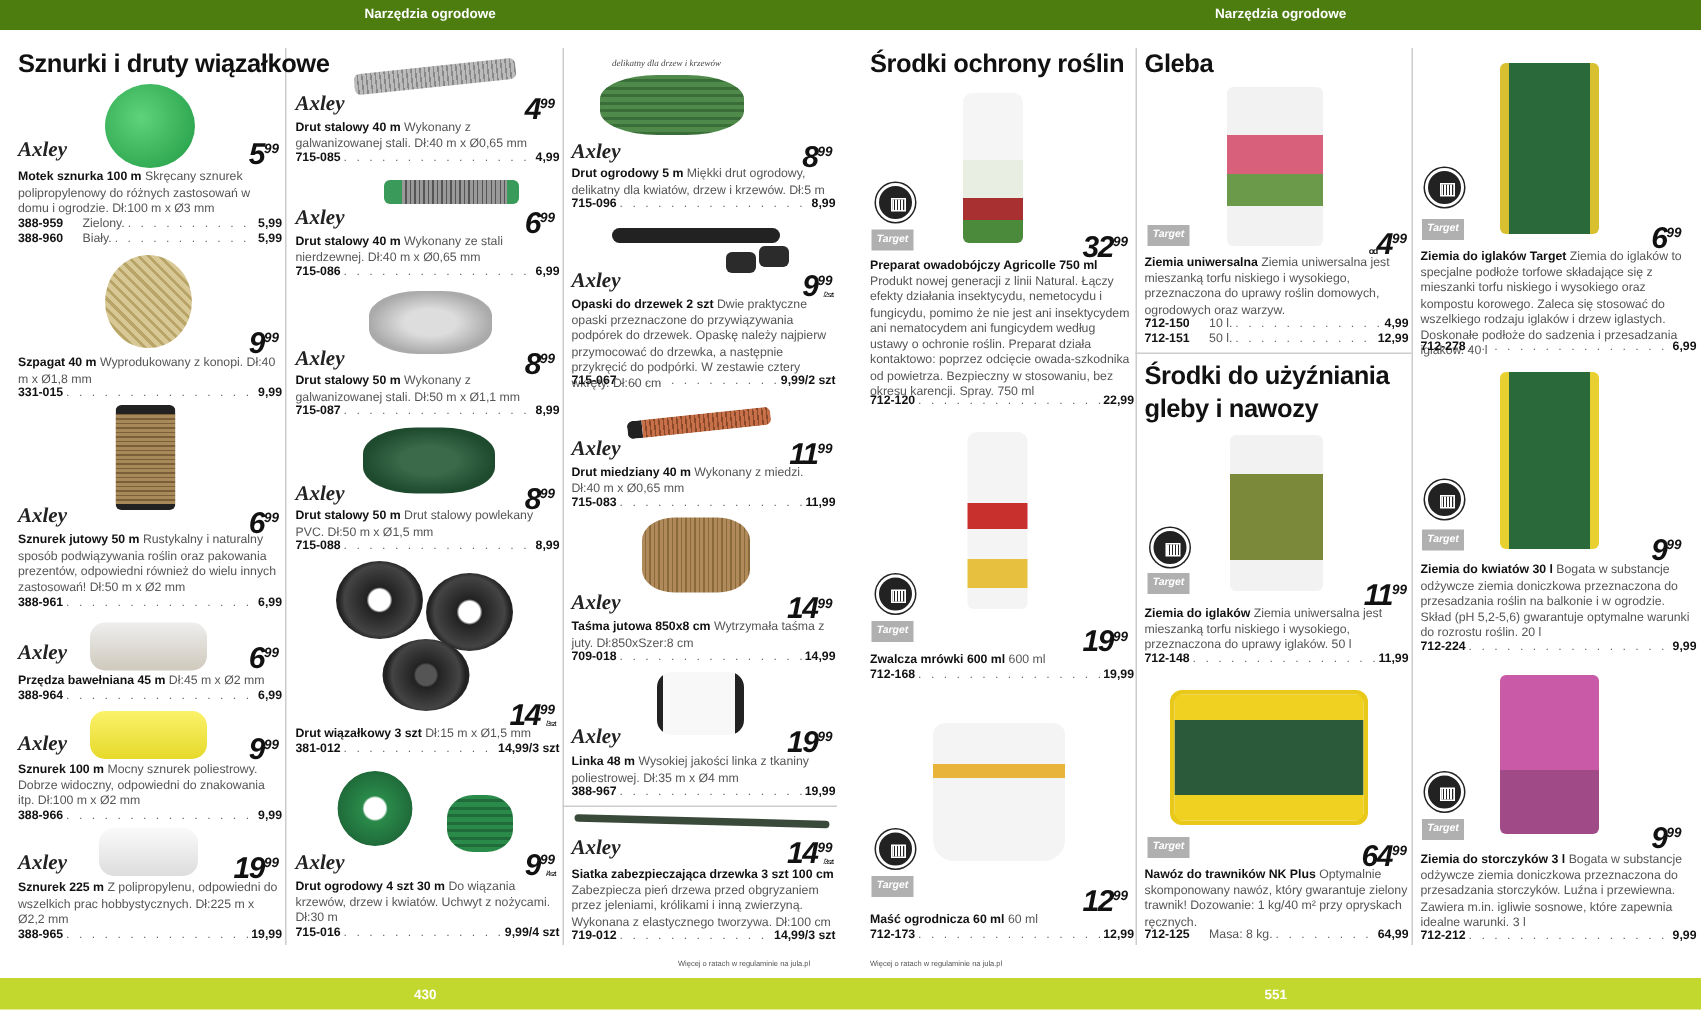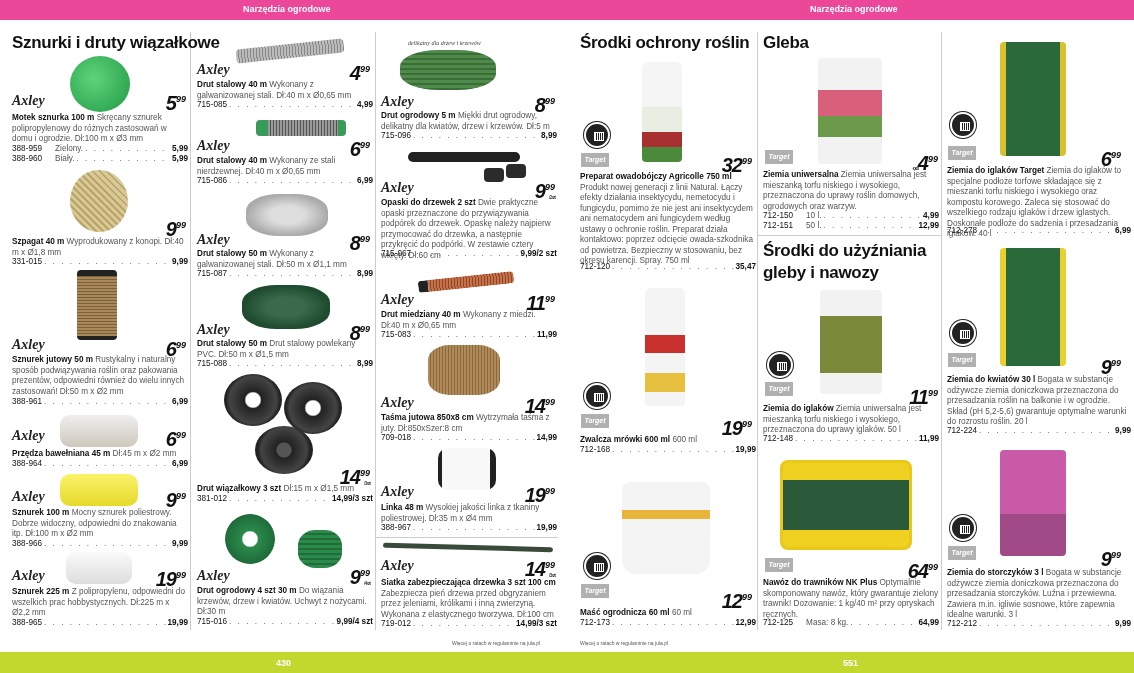--- a/index.html
+++ b/index.html
@@ -1,32 +1,32 @@
 <!DOCTYPE html>
 <html><head>
 <meta charset="utf-8">
 <style>
 *{box-sizing:border-box;margin:0;padding:0}
 body{width:1134px;height:673px;background:#fff;font-family:"Liberation Sans",sans-serif;color:#1a1a1a;position:relative;overflow:hidden}
-.topbar{position:absolute;left:0;top:0;width:1134px;height:20px;background:#ec4899}
+.topbar{position:absolute;left:0;top:0;width:1134px;height:20px;background:#4d7c0f}
 .topbar .lbl{position:absolute;top:4px;font-size:9px;font-weight:bold;color:#fff}
 .botbar{position:absolute;left:0;top:652px;width:1134px;height:21px;background:#c3d82f}
 .botbar .pg{position:absolute;top:6px;font-size:9px;color:#fff;font-weight:bold}
 .vline{position:absolute;top:32px;width:1px;background:#ccc}
 .hline{position:absolute;height:1px;background:#ccc}
 h2{position:absolute;font-size:17px;font-weight:bold;color:#111;line-height:22px;letter-spacing:-0.3px}
 .img{position:absolute;border-radius:4px}
 .brand{position:absolute;font-family:"Liberation Serif",serif;font-style:italic;font-weight:bold;font-size:14px;color:#222}
 .price{position:absolute;font-weight:bold;font-size:20px;font-style:italic;color:#111;letter-spacing:-1px;text-align:right}
 .price sup{font-size:9px;vertical-align:top;position:relative;top:2px;letter-spacing:0}
 .price .u{display:block;position:absolute;right:0;top:14px;font-size:5px;font-weight:normal;font-style:normal}
 .desc{position:absolute;font-size:8.2px;line-height:10.5px;color:#555}
 .desc b{color:#111}
 .sku{position:absolute;font-size:8.2px;line-height:10.5px;display:flex;white-space:nowrap;overflow:hidden}
-.sku .c{font-weight:normal;color:#111}
+.sku .c{font-weight:bold;color:#111}
 .sku .n{color:#555;margin-left:13px}
 .sku .d{flex:1;overflow:hidden;color:#666;margin:0 2px;letter-spacing:2px}
 .sku .d::after{content:". . . . . . . . . . . . . . . . . . . . . . . . . . . . . . . . . . . . . . . . . . . . . . ."}
 .sku .v{font-weight:bold;color:#111}
 .badge{position:absolute;width:26px;height:26px;border-radius:50%;background:#222;border:2px solid #fff;box-shadow:0 0 0 1px #222}
 .badge::after{content:"";position:absolute;left:8px;top:8px;width:8px;height:7px;border:1px solid #fff;background:repeating-linear-gradient(90deg,#fff 0 1px,#222 1px 2px)}
 .target{position:absolute;width:28px;height:14px;background:#b0b0b0;color:#fff;font-size:7px;font-style:italic;font-weight:bold;text-align:center;line-height:14px}
 .note{position:absolute;font-size:5px;color:#555}
 .handnote{position:absolute;font-family:"Liberation Serif",serif;font-style:italic;font-size:6px;color:#444}
 </style>
@@ -248,21 +248,21 @@
   </div>
 
 <div class="img" style="left:642px;top:62px;width:40px;height:100px;border-radius:6px 6px 4px 4px;background:linear-gradient(180deg,#f5f5f5 0 45%,#e8efe2 45% 70%,#a83030 70% 85%,#4a8a3a 85%)"></div>
 <div class="badge" style="left:584px;top:122px"></div>
 <div class="target" style="left:581px;top:153px">Target</div>
 <div class="price" style="right:382px;top:154px"><span>32</span><sup>99</sup></div>
 <div class="desc" style="left:580px;top:172px;width:176px"><b>Preparat owadobójczy Agricolle 750 ml</b> <span>Produkt nowej generacji z linii Natural. Łączy efekty działania insektycydu, nemetocydu i fungicydu, pomimo że nie jest ani insektycydem ani nematocydem ani fungicydem według ustawy o ochronie roślin. Preparat działa kontaktowo: poprzez odcięcie owada-szkodnika od powietrza. Bezpieczny w stosowaniu, bez okresu karencji. Spray. 750 ml</span></div>
 <div class="sku" style="left:580px;top:262px;width:176px">
     <span class="c">712-120</span>
     <span class="d"></span>
-    <span class="v">35,47</span>
+    <span class="v">22,99</span>
   </div>
 
 <div class="img" style="left:645px;top:288px;width:40px;height:118px;border-radius:6px 6px 4px 4px;background:linear-gradient(180deg,#f4f4f4 0 40%,#c8302e 40% 55%,#f4f4f4 55% 72%,#e8c040 72% 88%,#f4f4f4 88%)"></div>
 <div class="badge" style="left:584px;top:383px"></div>
 <div class="target" style="left:581px;top:414px">Target</div>
 <div class="price" style="right:382px;top:417px"><span>19</span><sup>99</sup></div>
 <div class="desc" style="left:580px;top:435px;width:176px"><b>Zwalcza mrówki 600 ml</b> <span>600 ml</span></div>
 <div class="sku" style="left:580px;top:445px;width:176px">
     <span class="c">712-168</span>
     <span class="d"></span>

